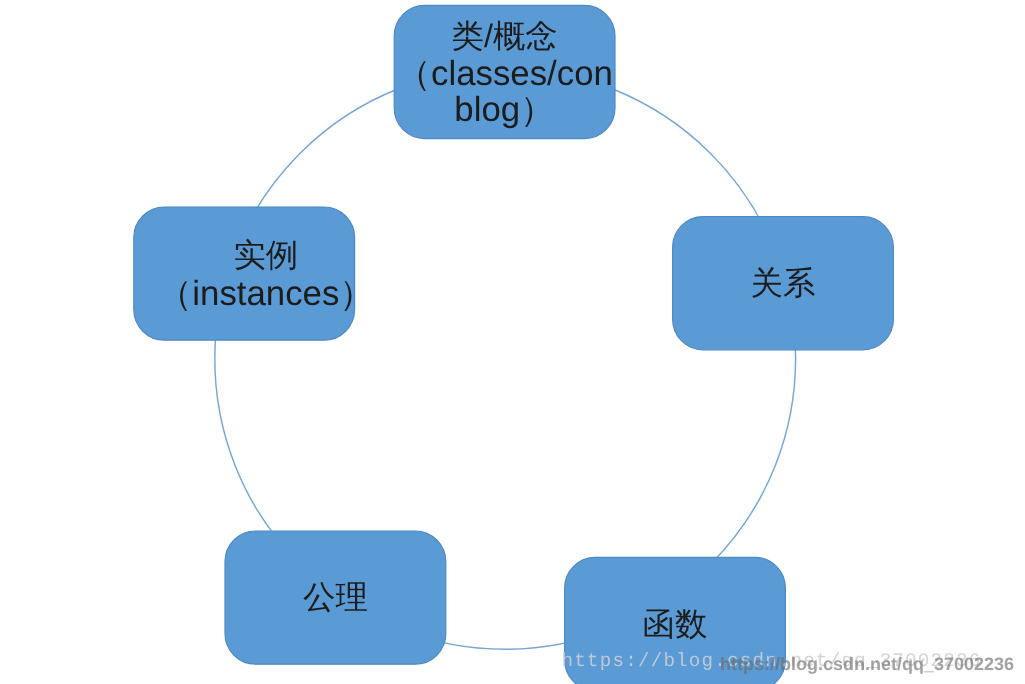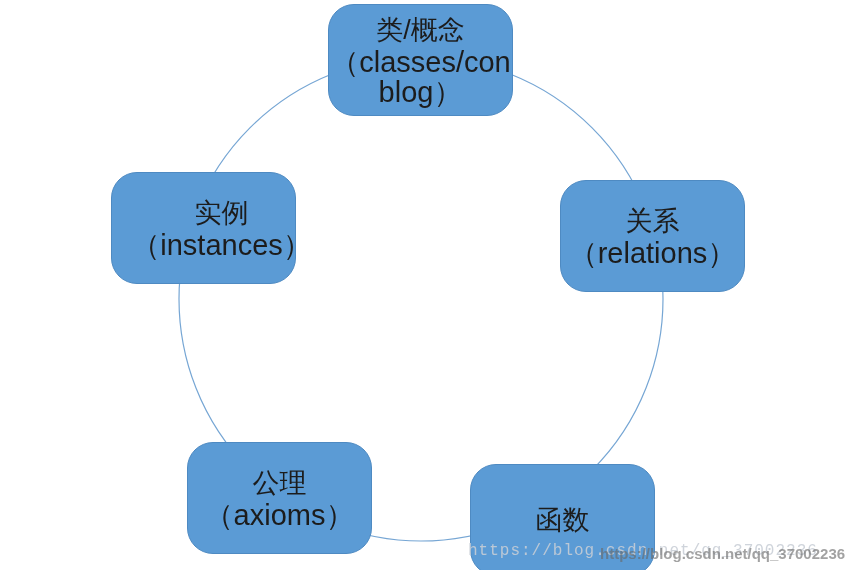--- a/index.html
+++ b/index.html
@@ -96,26 +96,24 @@
     <span class="en">blog）</span>
   </div>
 
   <div class="node" id="node-instances">
     <span class="zh">实例</span>
     <span class="en">（instances）</span>
   </div>
 
   <div class="node" id="node-relations">
     <span class="zh">关系</span>
-    <span class="en">（relations）</span>
   </div>
 
   <div class="node" id="node-axioms">
     <span class="zh">公理</span>
-    <span class="en">（axioms）</span>
   </div>
 
   <div class="node" id="node-functions">
     <span class="zh">函数</span>
   </div>
 
   <div class="wm wm-light">https://blog.csdn.net/qq_37002236</div>
   <div class="wm wm-dark">https://blog.csdn.net/qq_37002236</div>
 
 </div>

